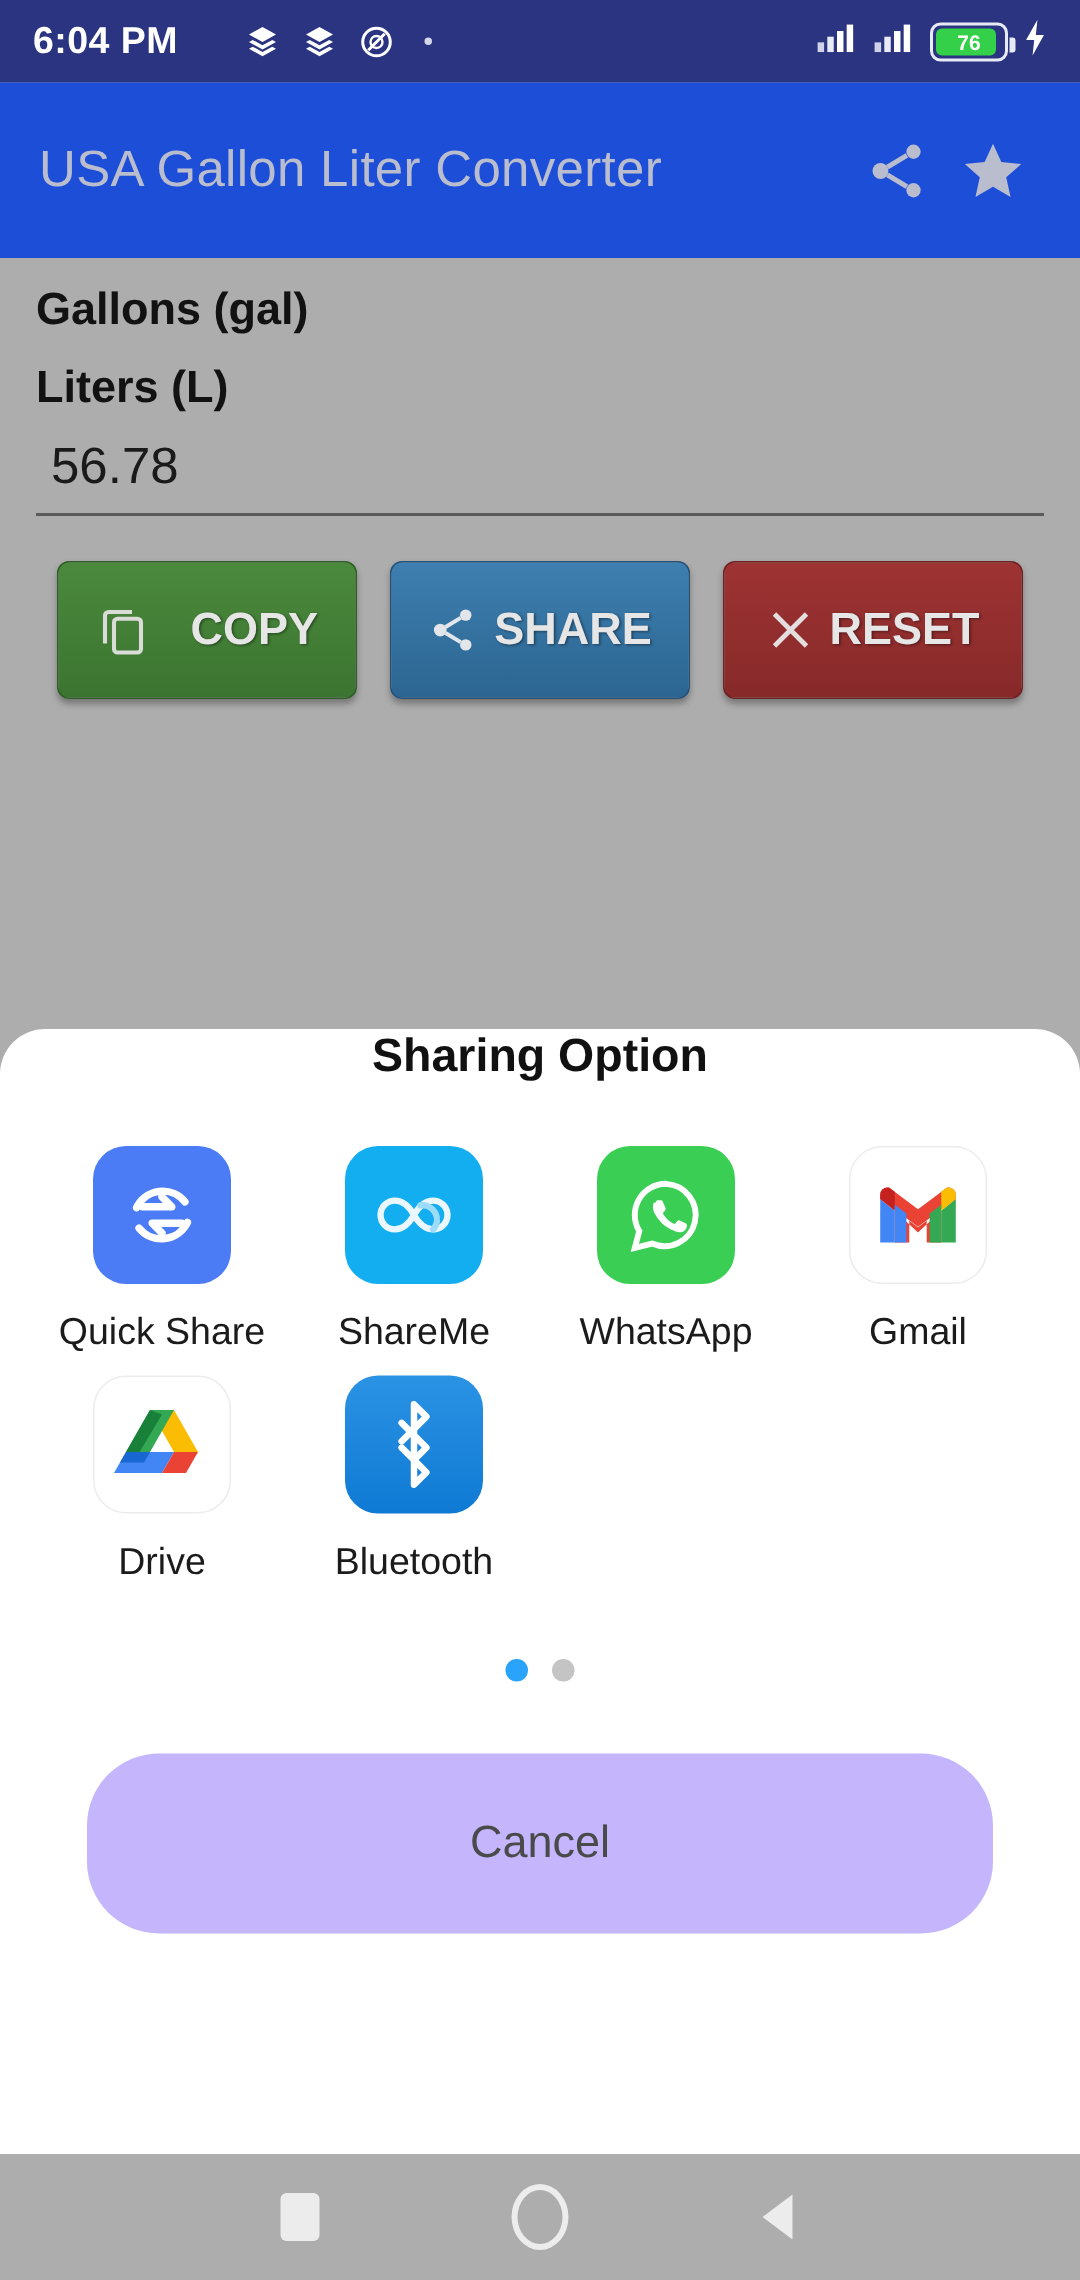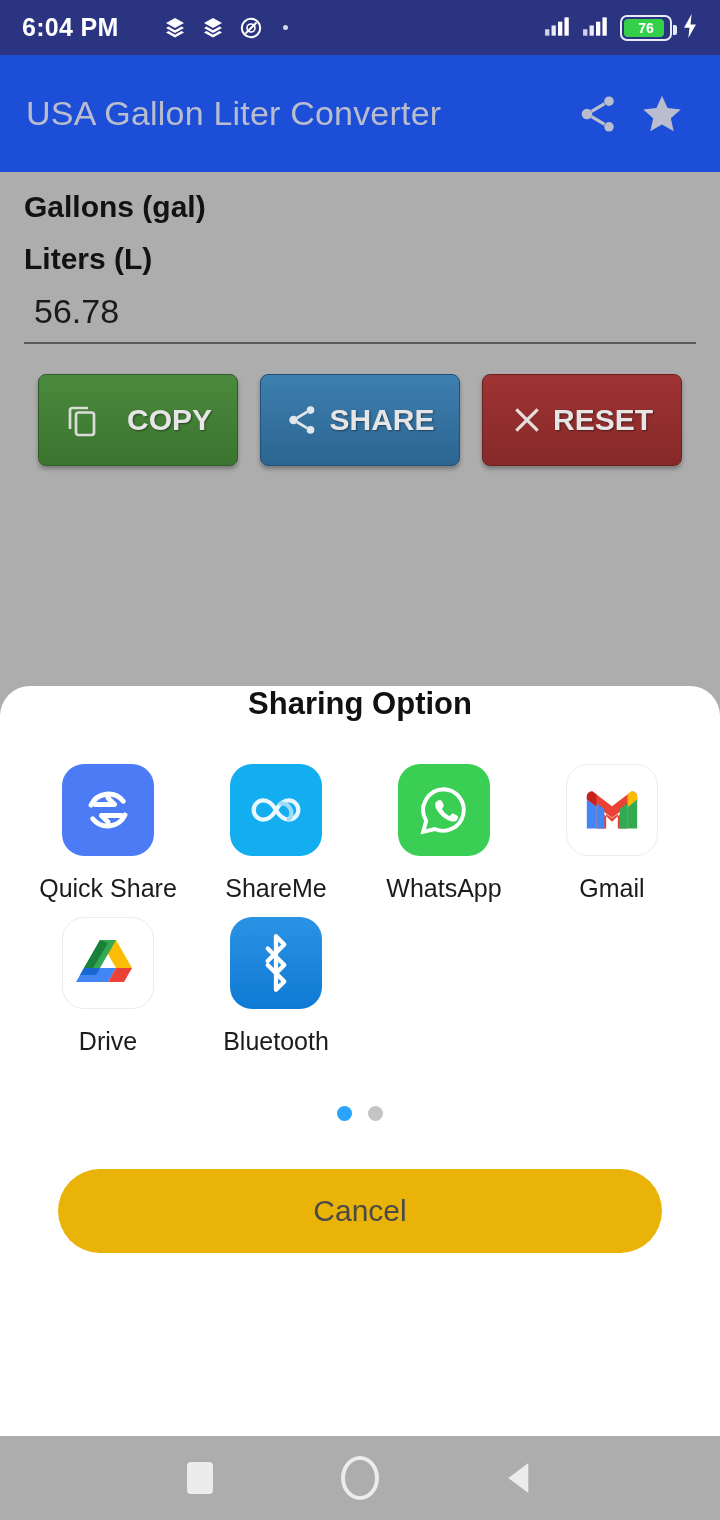--- a/index.html
+++ b/index.html
@@ -105,21 +105,21 @@
   .app-label{
     margin-top:18px; font-size:25px; color:#1b1b1b; text-align:center;
   }
 
   .dots{ display:flex; justify-content:center; gap:16px; margin-top:50px; }
   .dot{ width:15px; height:15px; border-radius:50%; background:#c4c4c4; cursor:pointer; }
   .dot.active{ background:#29A3FB; }
 
   .cancel-wrap{ padding:48px 58px 0 58px; }
   .cancel-btn{
-    height:84px; border-radius:48px; background:#eab308;
+    height:120px; border-radius:48px; background:#c4b5fd;
     display:flex; align-items:center; justify-content:center;
     font-size:30px; color:#4a4a4a; cursor:pointer;
   }
 
   
   .navbar{
     position:absolute; left:0; bottom:0; width:720px; height:84px;
     background:#ADADAD; display:flex; align-items:center; justify-content:space-around;
     padding:0 120px;
   }

